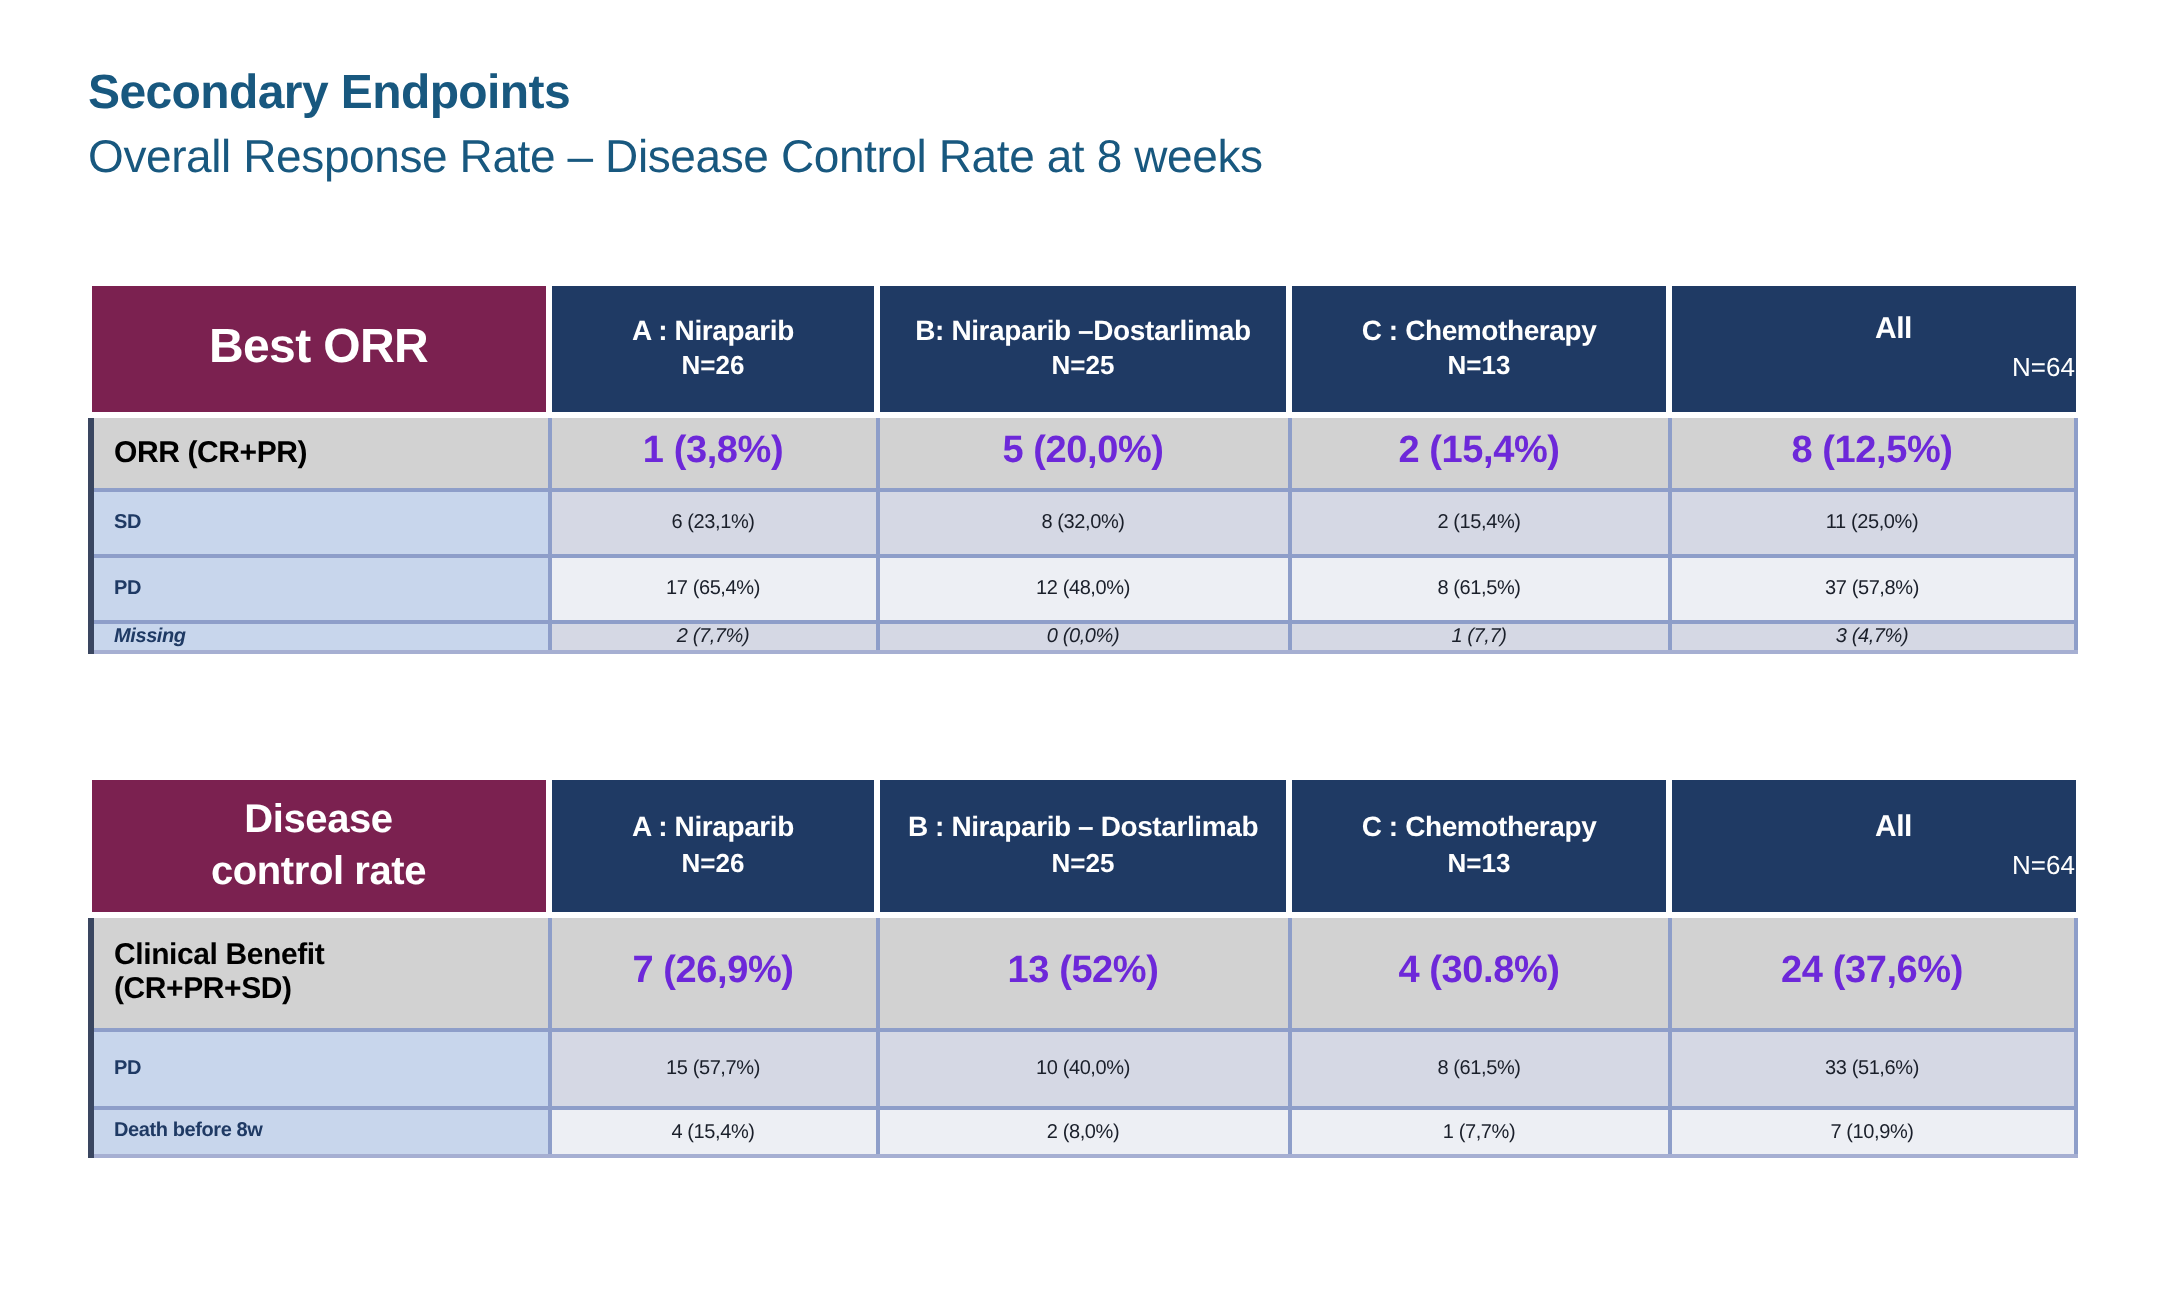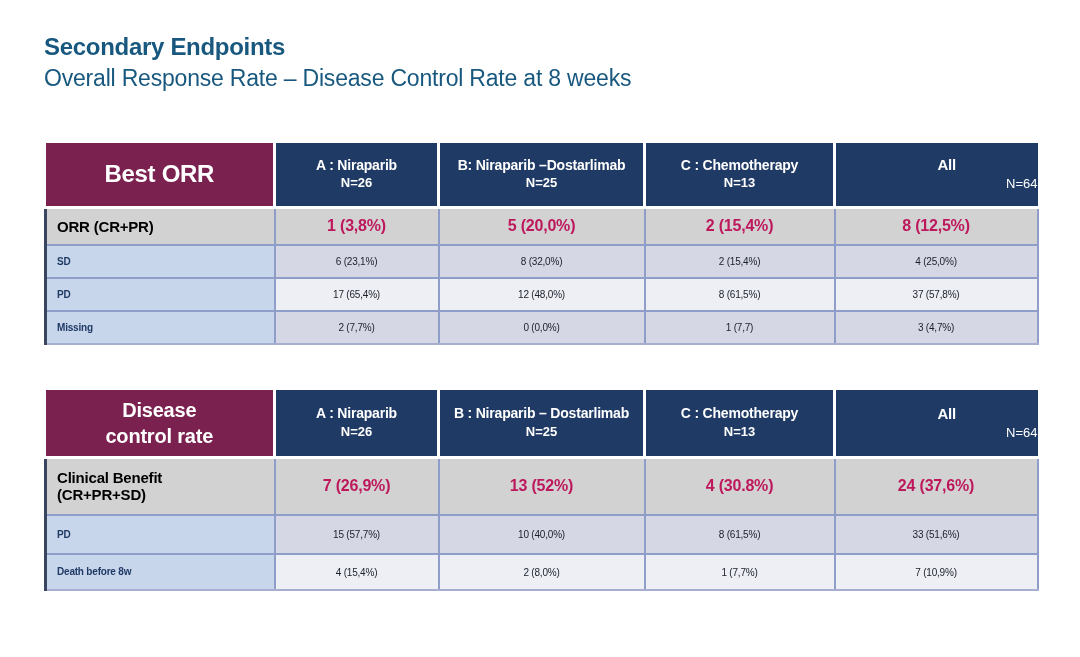--- a/index.html
+++ b/index.html
@@ -35,21 +35,21 @@
   .colhead .n{display:block;font-size:13px;font-weight:700;line-height:1.25;margin-top:1px;}
   th.colhead:last-child .name{font-size:15px;margin-left:20px;}
   th.colhead:last-child .n{font-weight:400;font-size:13px;text-align:right;}
 
   
   td{border:2px solid var(--grid,#8E9EC9);vertical-align:middle;text-align:center;
      padding:0;font-size:10px;color:#1A1F2A;letter-spacing:-0.2px;}
   td.lbl{text-align:left;padding-left:10px;font-weight:700;
          color:var(--navy,#1F3A64);background:var(--labelbg,#C8D6EC);
          white-space:pre-line;line-height:1.15;}
-  tr.emph td{background:var(--emphbg,#D2D2D2);font-weight:700;color:#be185d;font-size:16px;}
+  tr.emph td{background:var(--emphbg,#D2D2D2);font-weight:700;color:#6d28d9;font-size:19px;}
   tr.emph td.lbl{font-size:15px;color:#000;}
   tr.band-a td.val{background:var(--band-a,#D5D8E4);}
   tr.band-b td.val{background:var(--band-b,#EDEFF4);}
   tbody td:first-child{border-left:3px solid #3A4660;}
   tbody td:last-child{border-right:2px solid var(--grid,#8E9EC9);}
   tbody tr:last-child td{border-bottom:2px solid #A6AFD2;}
 </style>
 </head>
 <body>
 
@@ -95,30 +95,30 @@
               <td class="val">1 (3,8%)</td>
               <td class="val">5 (20,0%)</td>
               <td class="val">2 (15,4%)</td>
               <td class="val">8 (12,5%)</td>
             </tr>
             <tr class="band-a" style="height: 33px;">
               <td class="lbl">SD</td>
               <td class="val">6 (23,1%)</td>
               <td class="val">8 (32,0%)</td>
               <td class="val">2 (15,4%)</td>
-              <td class="val">4 (25,0%)</td>
+              <td class="val">11 (25,0%)</td>
             </tr>
             <tr class="band-b" style="height: 33px;">
               <td class="lbl">PD</td>
               <td class="val">17 (65,4%)</td>
               <td class="val">12 (48,0%)</td>
               <td class="val">8 (61,5%)</td>
               <td class="val">37 (57,8%)</td>
             </tr>
-            <tr class="band-a" style="height: 33px;">
+            <tr class="band-a" style="height: 15px; font-style: italic;">
               <td class="lbl">Missing</td>
               <td class="val">2 (7,7%)</td>
               <td class="val">0 (0,0%)</td>
               <td class="val">1 (7,7)</td>
               <td class="val">3 (4,7%)</td>
             </tr>
           </tbody>
         </table>
       </div>
       <div class="tbl tbl-1">
@@ -161,21 +161,21 @@
               <td class="val">4 (30.8%)</td>
               <td class="val">24 (37,6%)</td>
             </tr>
             <tr class="band-a" style="height: 39px;">
               <td class="lbl">PD</td>
               <td class="val">15 (57,7%)</td>
               <td class="val">10 (40,0%)</td>
               <td class="val">8 (61,5%)</td>
               <td class="val">33 (51,6%)</td>
             </tr>
-            <tr class="band-b" style="height: 36px; margin-top: 36px;">
+            <tr class="band-b" style="height: 24px; margin-top: 36px;">
               <td class="lbl">Death before 8w</td>
               <td class="val">4 (15,4%)</td>
               <td class="val">2 (8,0%)</td>
               <td class="val">1 (7,7%)</td>
               <td class="val">7 (10,9%)</td>
             </tr>
           </tbody>
         </table>
       </div>
     </div>

